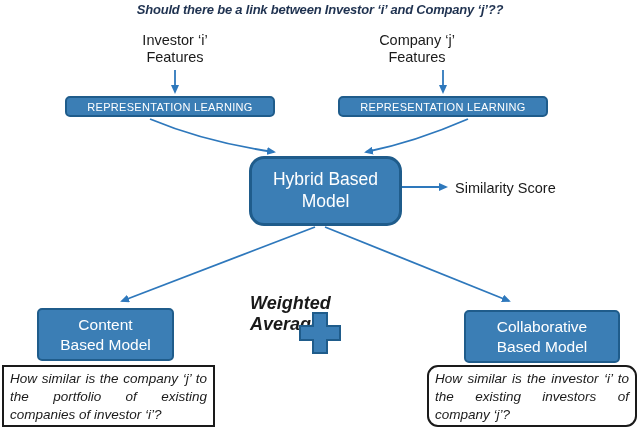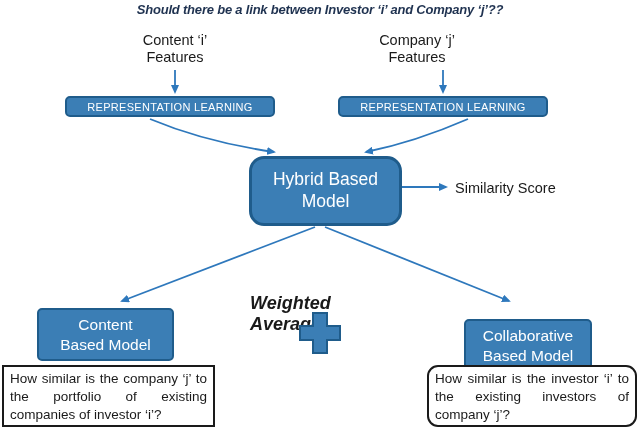--- a/index.html
+++ b/index.html
@@ -30,31 +30,31 @@
   .rl-left{left:65px;}
   .rl-right{left:338px;}
   .hybrid-box{
     left:249px;top:156px;width:153px;height:70px;border-radius:15px;
     font-size:17.5px;line-height:1.25;border-width:3px;
   }
   .model-box{
     top:308px;border-radius:5px;font-size:15.5px;line-height:1.25;border-width:2.5px;
   }
   .content-box{left:37px;width:137px;height:53px;}
-  .collab-box{left:464px;top:310px;width:128px;height:53px;margin-top:9px;}
+  .collab-box{left:464px;top:310px;width:156px;height:53px;}
   .sim-score{
     left:455px;top:180px;font-size:14.5px;color:#1a1a1a;text-align:right;
   }
   .weighted-avg{
     left:250px;top:293px;width:145px;text-align:left;font-size:18px;font-weight:600;color:#1a1a1a;font-style:italic;
   }
   .q-box{
     top:365px;height:62px;background:#fff;border:2px solid #1a1a1a;
     box-sizing:border-box;padding:3px 6px;font-size:13.5px;line-height:1.35;
-    text-align:justify;color:#1a1a1a;z-index:2;
+    text-align:justify;color:#1a1a1a;z-index:2;font-style:italic;
   }
   .q-left{left:2px;width:213px;}
   .q-right{left:427px;width:210px;border-radius:11px;}
   svg.connectors{left:0;top:0;z-index:1;pointer-events:none;}
 </style>
 </head>
 <body>
 
 <div class="canvas">
 
@@ -71,21 +71,21 @@
       <path d="M468,119 Q415,142 366,152" marker-end="url(#ah)"></path>
       <path d="M398,187 L446,187" marker-end="url(#ah)"></path>
       <path d="M315,227 L122,301" marker-end="url(#ah)"></path>
       <path d="M325,227 L509,301" marker-end="url(#ah)"></path>
     </g>
   </svg>
 
   <div class="abs title">Should there be a link between Investor ‘i’ and Company ‘j’??</div>
 
   <div class="abs feat-label feat-left">
-    <div>Content ‘i’</div>
+    <div>Investor ‘i’</div>
     <div>Features</div>
   </div>
   <div class="abs feat-label feat-right">
     <div>Company ‘j’</div>
     <div>Features</div>
   </div>
 
   <div class="abs blue-box rl-box rl-left">
     <span>REPRESENTATION LEARNING</span>
   </div>

